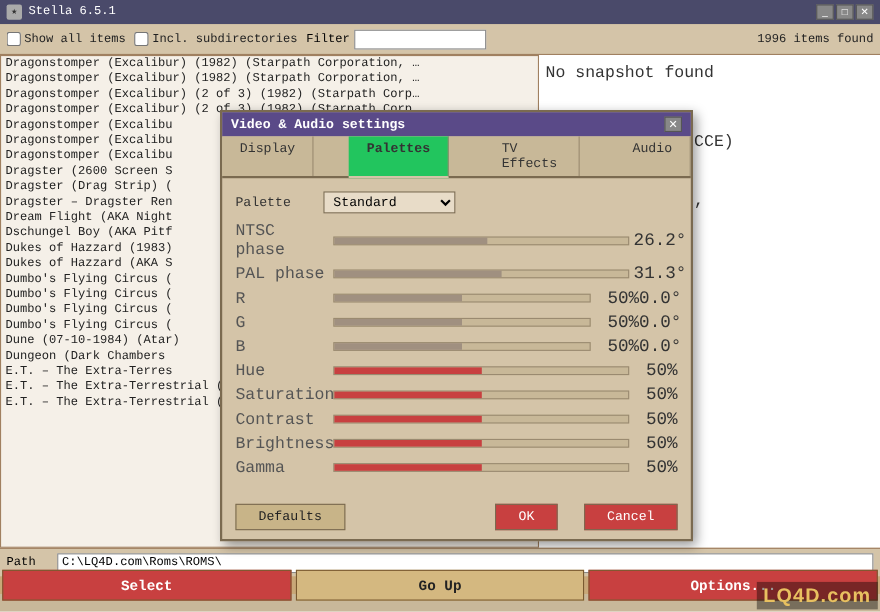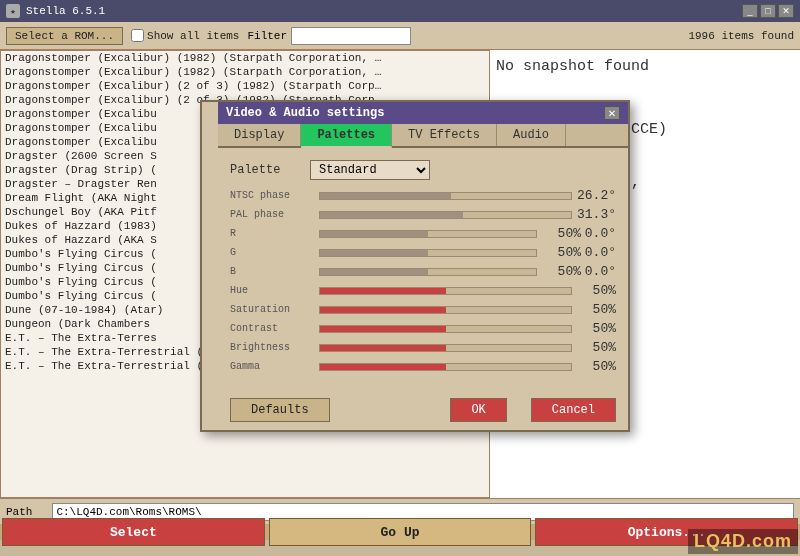--- a/index.html
+++ b/index.html
@@ -201,21 +201,20 @@
 
     
     .dialog {
       background: #d4c4a8;
       border: 2px solid #7a6a50;
       width: 430px;
       position: absolute;
       top: 100px;
       left: 200px;
       box-shadow: 4px 4px 10px rgba(0,0,0,0.4);
-      padding-left: 16px;
     }
     .dialog-titlebar {
       background: #5a4a88;
       color: white;
       padding: 4px 8px;
       font-size: 12px;
       font-weight: bold;
       display: flex;
       justify-content: space-between;
       align-items: center;
@@ -226,20 +225,21 @@
       color: white;
       width: 16px; height: 14px;
       font-size: 10px;
       cursor: pointer;
       display: flex; align-items: center; justify-content: center;
     }
     .dialog-tabs {
       display: flex;
       border-bottom: 2px solid #7a6a50;
       background: #c8b898;
+      gap: 32px;
     }
     .dialog-tab {
       padding: 4px 16px;
       font-size: 12px;
       font-family: 'Courier New', monospace;
       cursor: pointer;
       border-right: 1px solid #9a8a70;
       color: #333;
     }
     .dialog-tab.active {
@@ -273,41 +273,41 @@
     }
 
     
     .slider-row {
       display: flex;
       align-items: center;
       margin-bottom: 4px;
     }
     .slider-label {
       width: 85px;
-      font-size: 10px;
+      font-size: 15px;
       color: #555;
     }
     .slider-track {
       flex: 1;
       height: 8px;
       background: #c8b898;
       border: 1px solid #9a8a70;
       position: relative;
       margin: 0 4px;
     }
     .slider-fill {
       height: 100%;
       background: #a09080;
     }
     .slider-fill-red {
       background: #c84040;
     }
     .slider-value {
       width: 40px;
-      font-size: 13px;
+      font-size: 16px;
       color: #333;
       text-align: right;
     }
 
     
     .dialog-buttons {
       display: flex;
       justify-content: space-between;
       padding: 8px 12px;
       gap: 8px;
@@ -346,24 +346,27 @@
     <span>Stella 6.5.1</span>
   </div>
   <div class="title-bar-controls">
     <button class="title-btn">_</button>
     <button class="title-btn">□</button>
     <button class="title-btn">✕</button>
   </div>
 </div>
 
 <div class="toolbar">
-  <button class="toolbar-btn">Select a ROM...</button>
   <label class="checkbox-label">
     <input type="checkbox" style="">
     <span>Show all items</span>
+  </label>
+  <label class="checkbox-label">
+    <input type="checkbox" style="">
+    <span>Incl. subdirectories</span>
   </label>
   <div class="toolbar-filter">
     <span>Filter</span>
     <input class="filter-input" type="text" style="">
   </div>
   <span class="items-found">1996 items found</span>
 </div>
 
 <div class="main-area">
 

